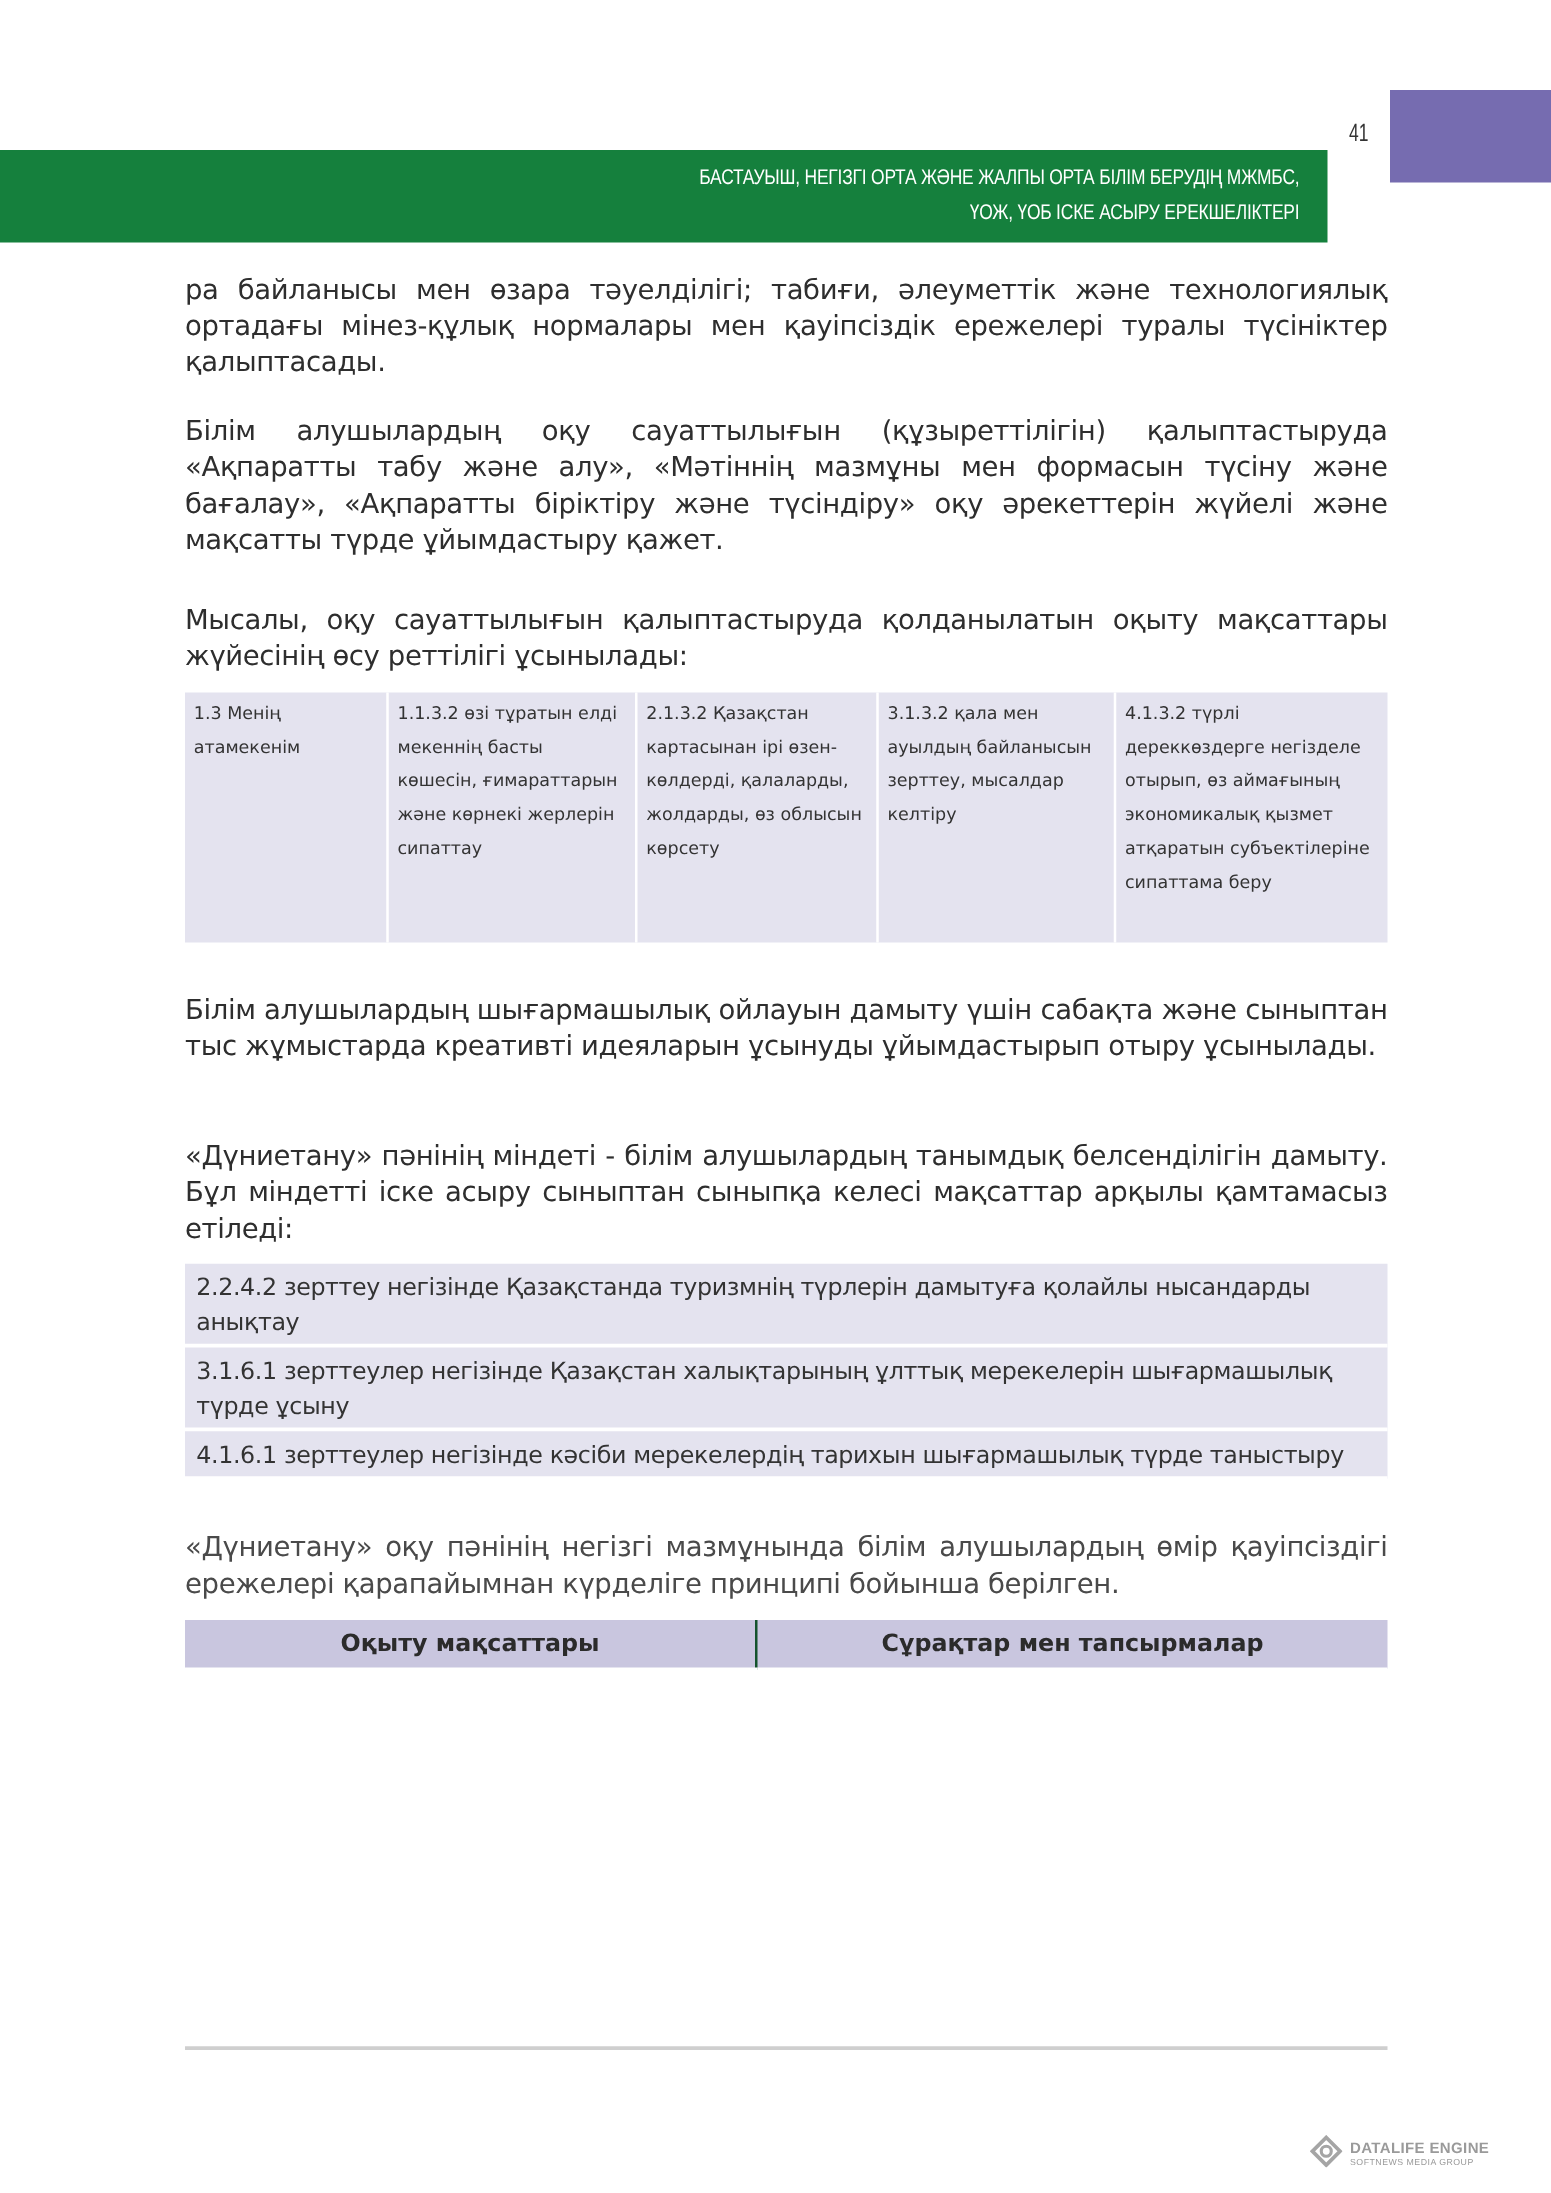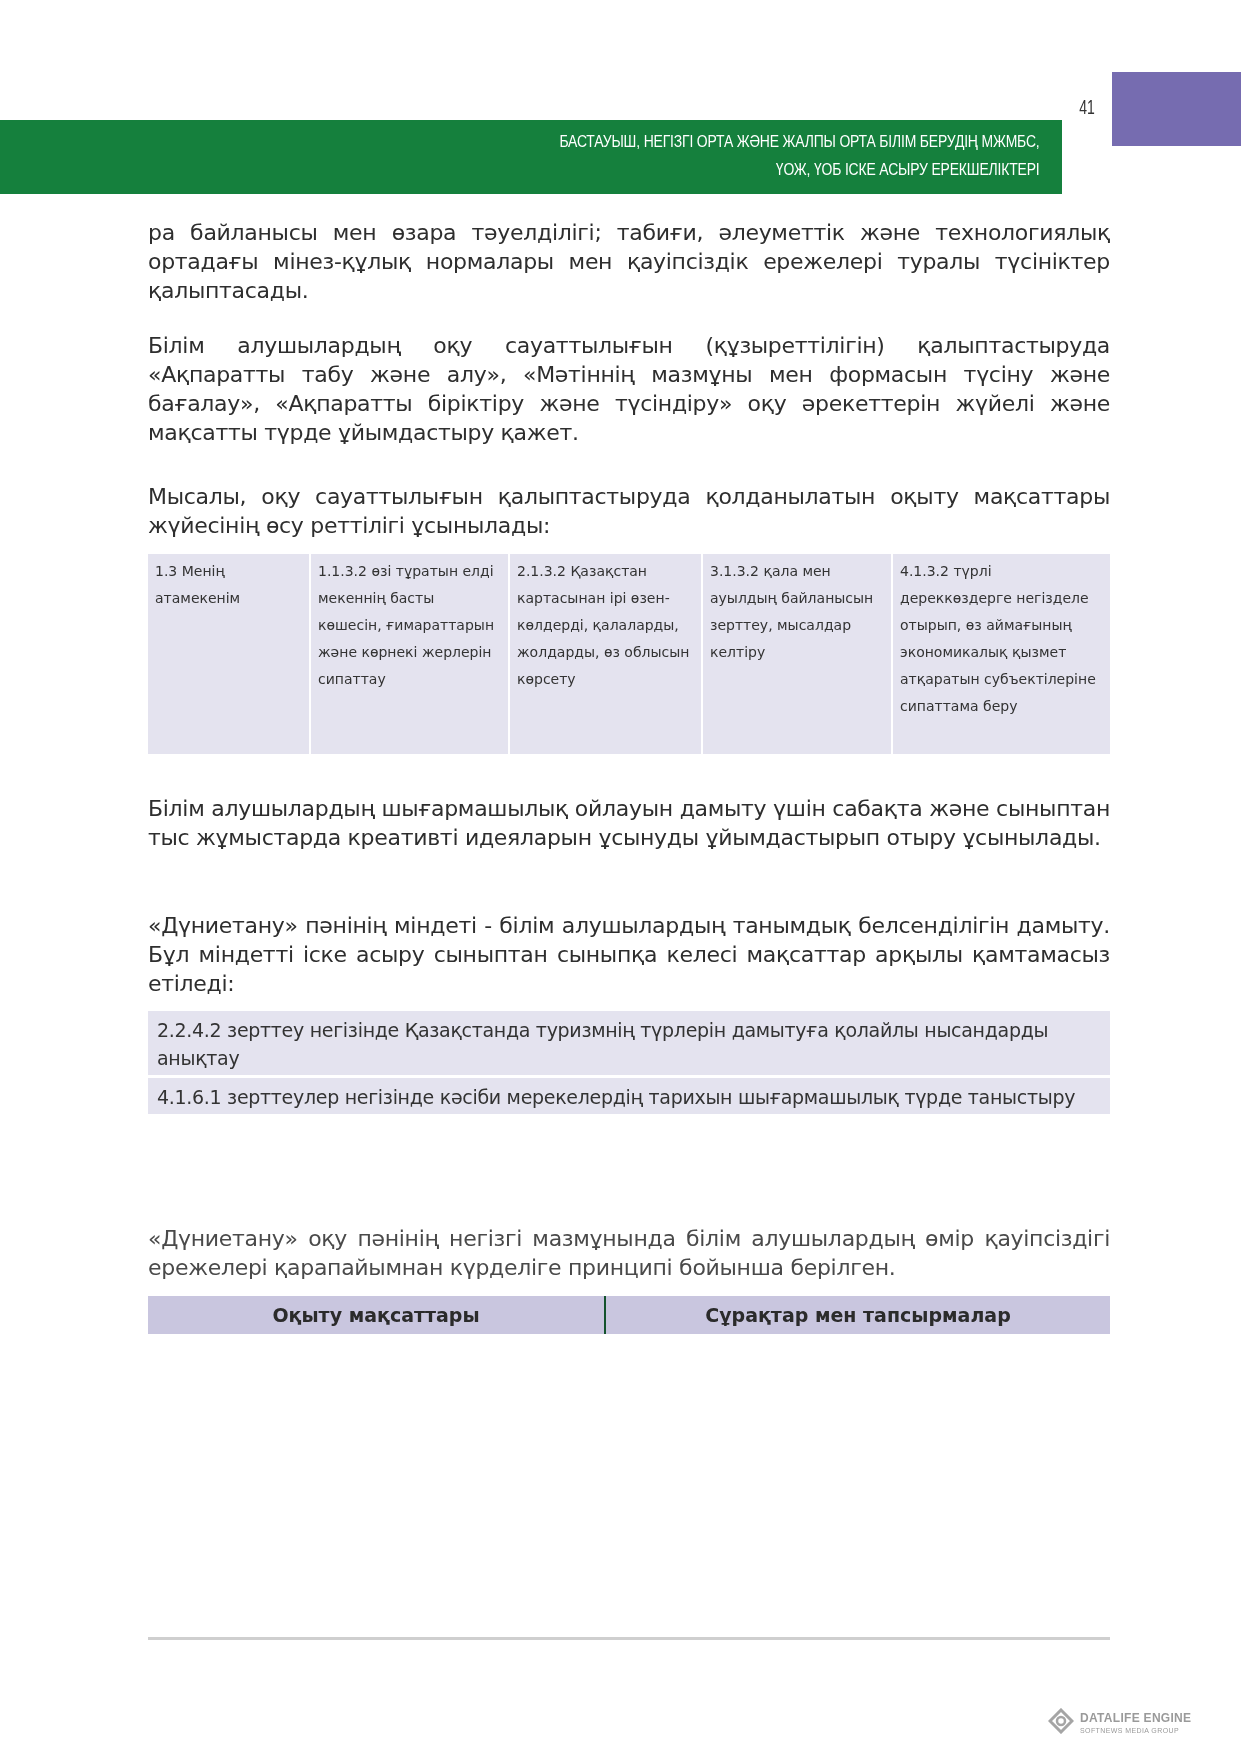--- a/index.html
+++ b/index.html
@@ -109,20 +109,23 @@
 <div class="content p5">
   <p class="para">«Дүниетану» пәнінің міндеті - білім алушылардың танымдық белсенділігін дамыту. Бұл міндетті іске асыру сыныптан сыныпқа келесі мақсаттар арқылы қамтамасыз етіледі:</p>
 </div>
 
 <table class="t2">
   <tbody>
       <tr>
         <td>2.2.4.2 зерттеу негізінде Қазақстанда туризмнің түрлерін дамытуға қолайлы нысандарды анықтау</td>
       </tr>
   <tr>
+        <td>3.1.6.1 зерттеулер негізінде Қазақстан халықтарының ұлттық мерекелерін шығармашылық түрде ұсыну</td>
+      </tr>
+  <tr>
         <td>4.1.6.1 зерттеулер негізінде кәсіби мерекелердің тарихын шығармашылық түрде таныстыру</td>
       </tr>
 </tbody>
   </table>
 
 <div class="content p6">
   <p class="para" style="color:#4a4a4a">«Дүниетану» оқу пәнінің негізгі мазмұнында білім алушылардың өмір қауіпсіздігі ережелері қарапайымнан күрделіге принципі бойынша берілген.</p>
 </div>
 
 <table class="t3">

